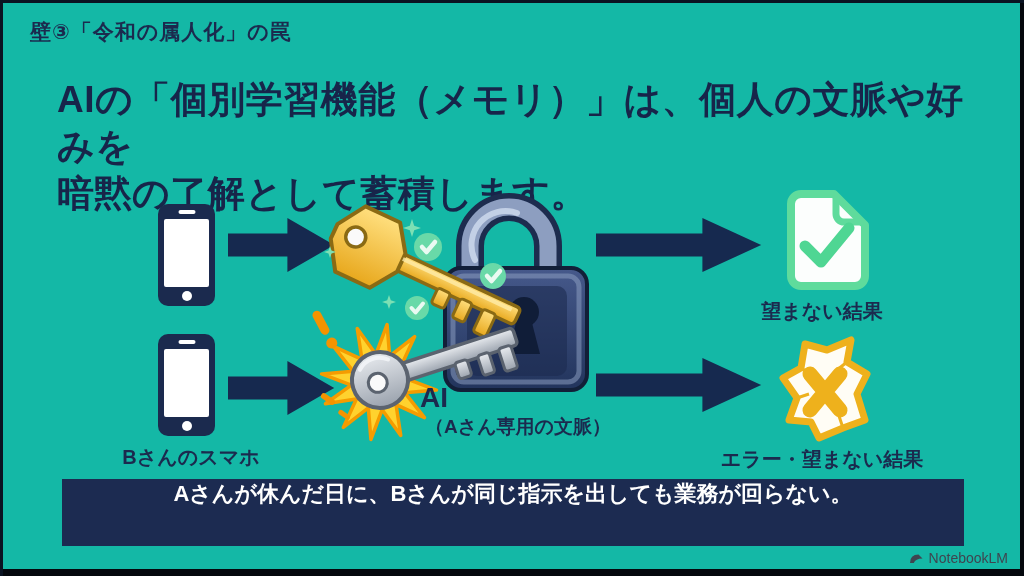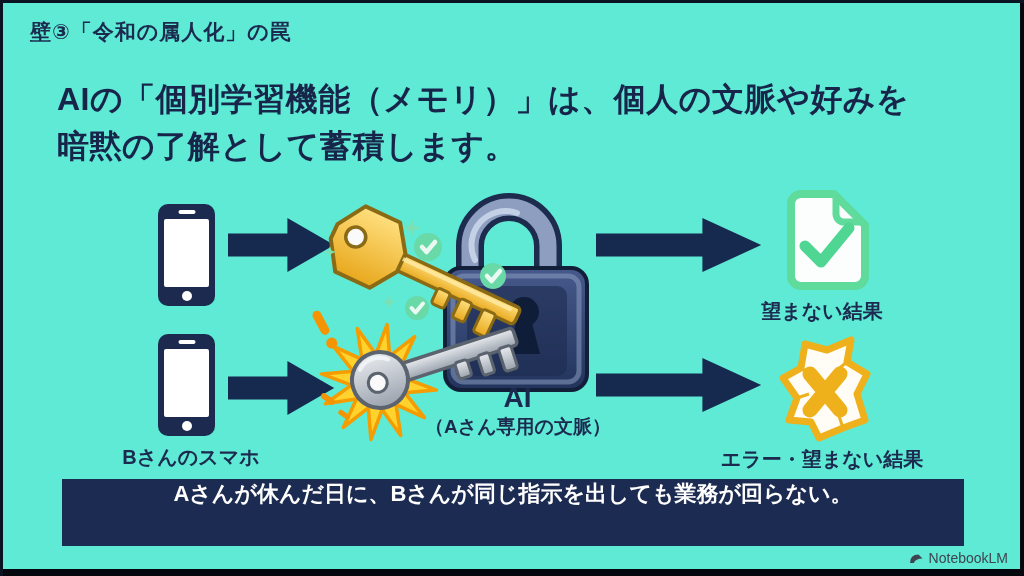--- a/index.html
+++ b/index.html
@@ -1,40 +1,40 @@
 <!DOCTYPE html>
 <html><head>
 <meta charset="utf-8">
 <style>
   * { margin:0; padding:0; box-sizing:border-box; }
   body { background:#000; font-family:"Liberation Sans","DejaVu Sans",sans-serif; }
   .frame {
-    position:relative; width:1024px; height:576px; background:#5eead4; overflow:hidden;
+    position:relative; width:1024px; height:576px; background:#14b8a6; overflow:hidden;
     box-shadow: inset 3px 3px 0 0 #0a1322, inset -4px -7px 0 0 #04070d;
   }
   .slide-header {
     position:absolute; left:30px; top:18px;
     font-size:21px; font-weight:bold; color:#1b2a4e; letter-spacing:1px;
   }
   .main-title {
     position:absolute; left:57px; top:76px; width:920px;
-    font-size:32px; line-height:47px; font-weight:800; color:#17254a; letter-spacing:0.5px;
+    font-size:37px; line-height:47px; font-weight:800; color:#17254a; letter-spacing:0.5px;
   }
   .diagram { position:absolute; left:0; top:170px; width:1024px; height:310px; }
   .diagram-label {
     position:absolute; font-size:20px; font-weight:bold; color:#1b2a4e; text-align:center;
   }
   
   .phone { position:absolute; width:57px; height:102px; background:#1b2a4e; border-radius:10px; }
   .phone .screen { position:absolute; left:6px; right:6px; top:15px; bottom:19px; background:#fff; border-radius:2px; }
   .phone .speaker { position:absolute; top:6px; left:50%; transform:translateX(-50%); width:17px; height:4px; background:#fff; border-radius:2px; }
   .phone .home { position:absolute; bottom:5px; left:50%; transform:translateX(-50%); width:10px; height:10px; background:#fff; border-radius:50%; }
   .arrow { position:absolute; }
   .ai-title {
-    position:absolute; left:420px; top:382px; width:195px; text-align:center;
+    position:absolute; left:420px; top:382px; width:195px; 
     font-size:28px; font-weight:800; color:#1b2a4e;
   }
   .ai-subtitle {
     position:absolute; left:408px; top:414px; width:220px; text-align:center;
     font-size:19px; font-weight:bold; color:#1b2a4e;
   }
   .banner {
     position:absolute; left:62px; top:479px; width:902px; height:67px;
     background:#1c2b51; color:#ffffff; text-align:center;
     font-size:22px; font-weight:bold; line-height:29px; 

